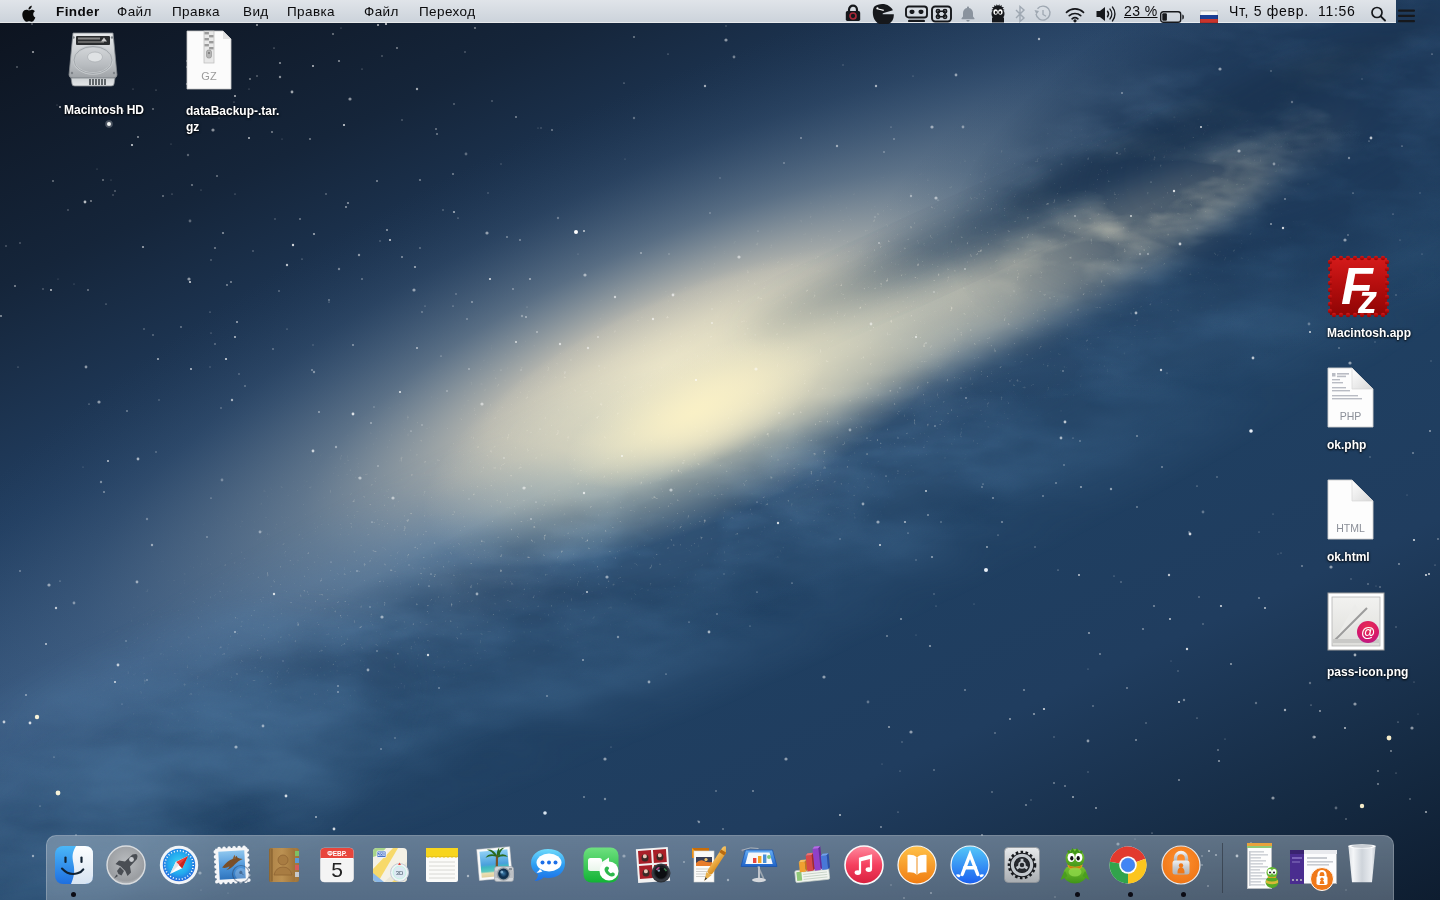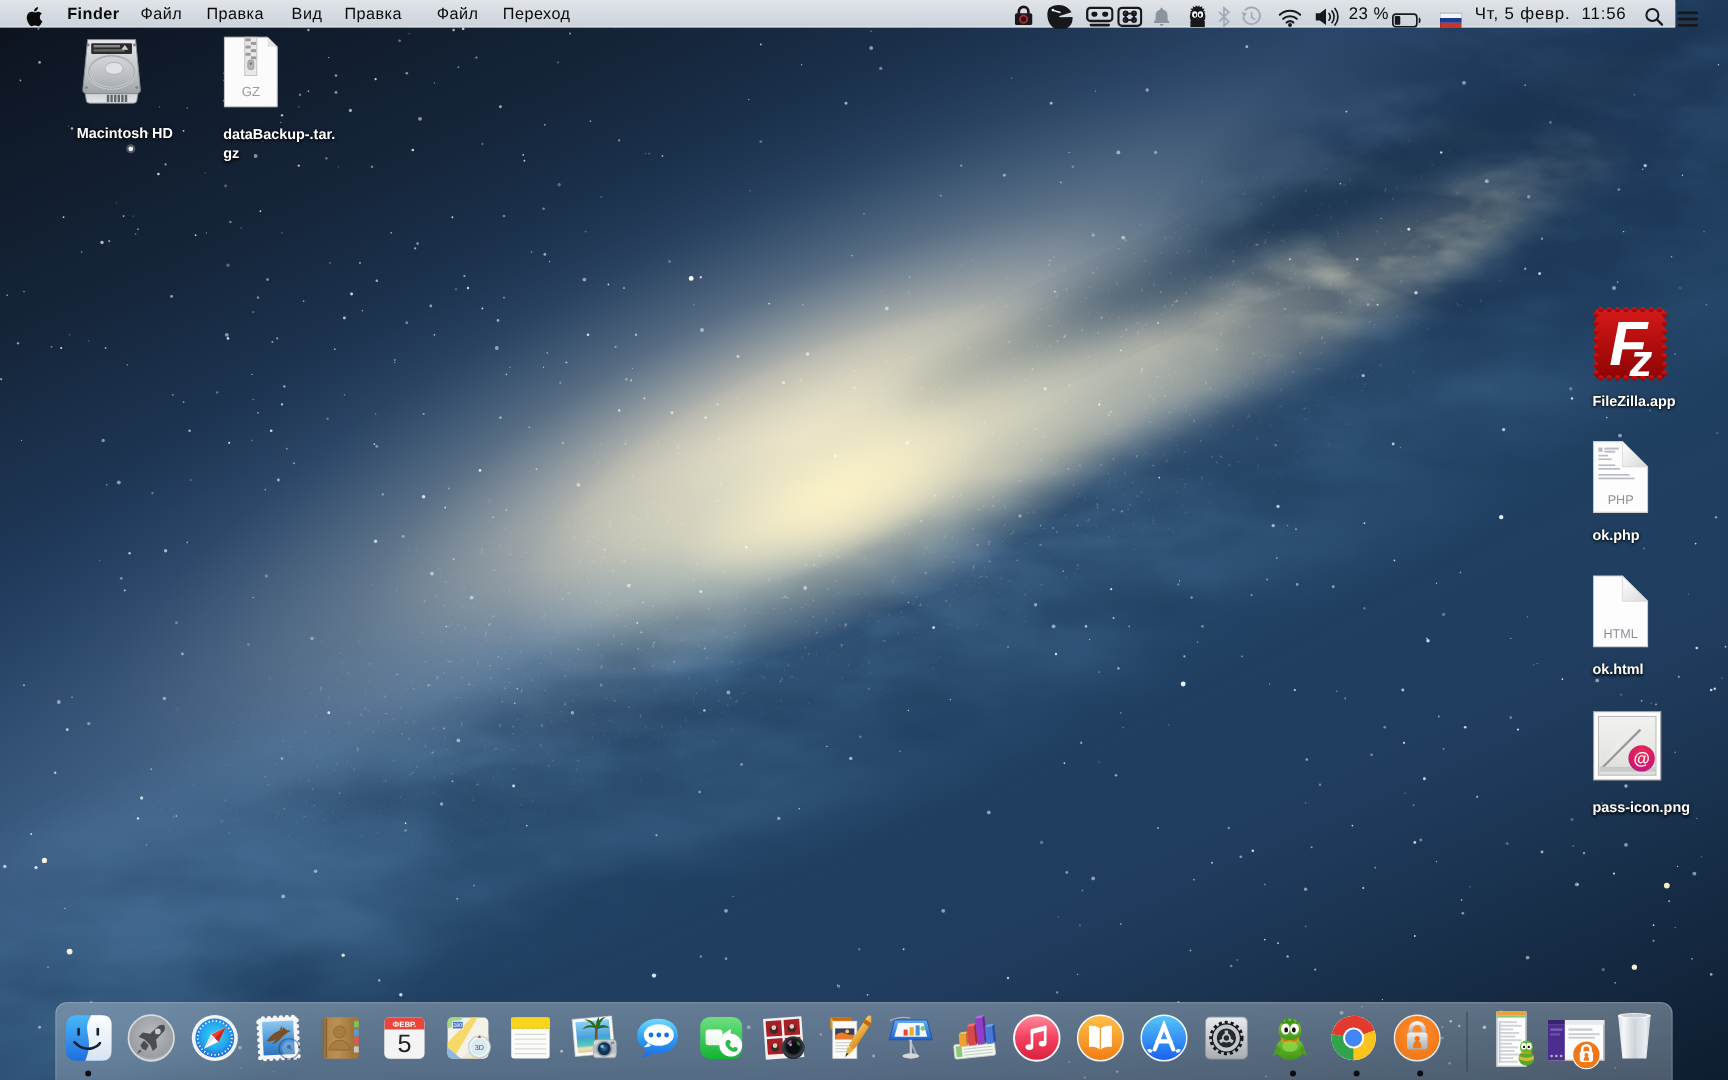--- a/index.html
+++ b/index.html
@@ -815,21 +815,21 @@
       <circle cx="10" cy="13.3" r="1.6" fill="#16181c"></circle>
     </svg>
 <svg class="sico" style="left:1095px;top:3px;" width="21" height="17" viewBox="0 0 21 17">
       <path fill="#16181c" d="M1.5 5.5h3.4L10 1.6v13.8L4.9 11.5H1.5z"></path>
       <g fill="none" stroke="#16181c" stroke-width="1.4" stroke-linecap="round">
         <path d="M12.5 5.7a4.6 4.6 0 0 1 0 5.6"></path>
         <path d="M15 3.6a7.8 7.8 0 0 1 0 9.8"></path>
         <path d="M17.5 1.6a11 11 0 0 1 0 13.8"></path>
       </g>
     </svg>
-<span class="mi" style="left:1124px;font-size:14px;">23 %</span>
+<span class="mi" style="left:1124px;font-size:14px;text-decoration:underline;">23 %</span>
 <svg class="sico" style="left:1160px;top:6px;" width="24" height="12" viewBox="0 0 24 12">
       <rect x=".7" y=".7" width="20" height="10.6" rx="2.6" fill="none" stroke="#16181c" stroke-width="1.4"></rect>
       <rect x="2.3" y="2.3" width="4.6" height="7.4" rx="1" fill="#16181c"></rect>
       <path fill="#16181c" d="M22.3 3.6c1 .2 1.6 1 1.6 2.4 0 1.4-.6 2.2-1.6 2.4z"></path>
     </svg>
 <svg class="sico" style="left:1200px;top:6px;" width="18" height="12" viewBox="0 0 18 12">
       <rect width="18" height="4" fill="#f4f5f7"></rect>
       <rect y="4" width="18" height="4" fill="#1a3e94"></rect>
       <rect y="8" width="18" height="4" fill="#c9342c"></rect>
       <rect x="0" y="0" width="18" height="12" fill="none" stroke="rgba(0,0,0,.25)" stroke-width=".8"></rect>
@@ -949,21 +949,21 @@
           <circle cx="28" cy="60" r="2.2"></circle>
           <circle cx="35" cy="60" r="2.2"></circle>
           <circle cx="42" cy="60" r="2.2"></circle>
           <circle cx="49" cy="60" r="2.2"></circle>
           <circle cx="56" cy="60" r="2.2"></circle>
 </g>
 </g>
 <text x="14" y="49" font-family="Liberation Sans" font-size="52" font-weight="bold" font-style="italic" fill="#fff">F</text>
 <text x="31" y="58" font-family="Liberation Sans" font-size="38" font-weight="bold" font-style="italic" fill="#fff">z</text>
 </svg>
-<div class="dlabel" style="margin-top:3px;">FileZilla.app</div>
+<div class="dlabel" style="margin-top:3px;">Macintosh.app</div>
 </div>
 
 <div class="dicon" style="left:1327px;top:367px;width:100px;">
 <svg width="47" height="61" viewBox="0 0 47 61">
 <defs>
         <linearGradient id="foldg" x1="0" y1="0" x2="1" y2="1">
           <stop offset="0" stop-color="#fff"></stop>
           <stop offset="1" stop-color="#d8d8d8"></stop>
         </linearGradient>
       </defs>

